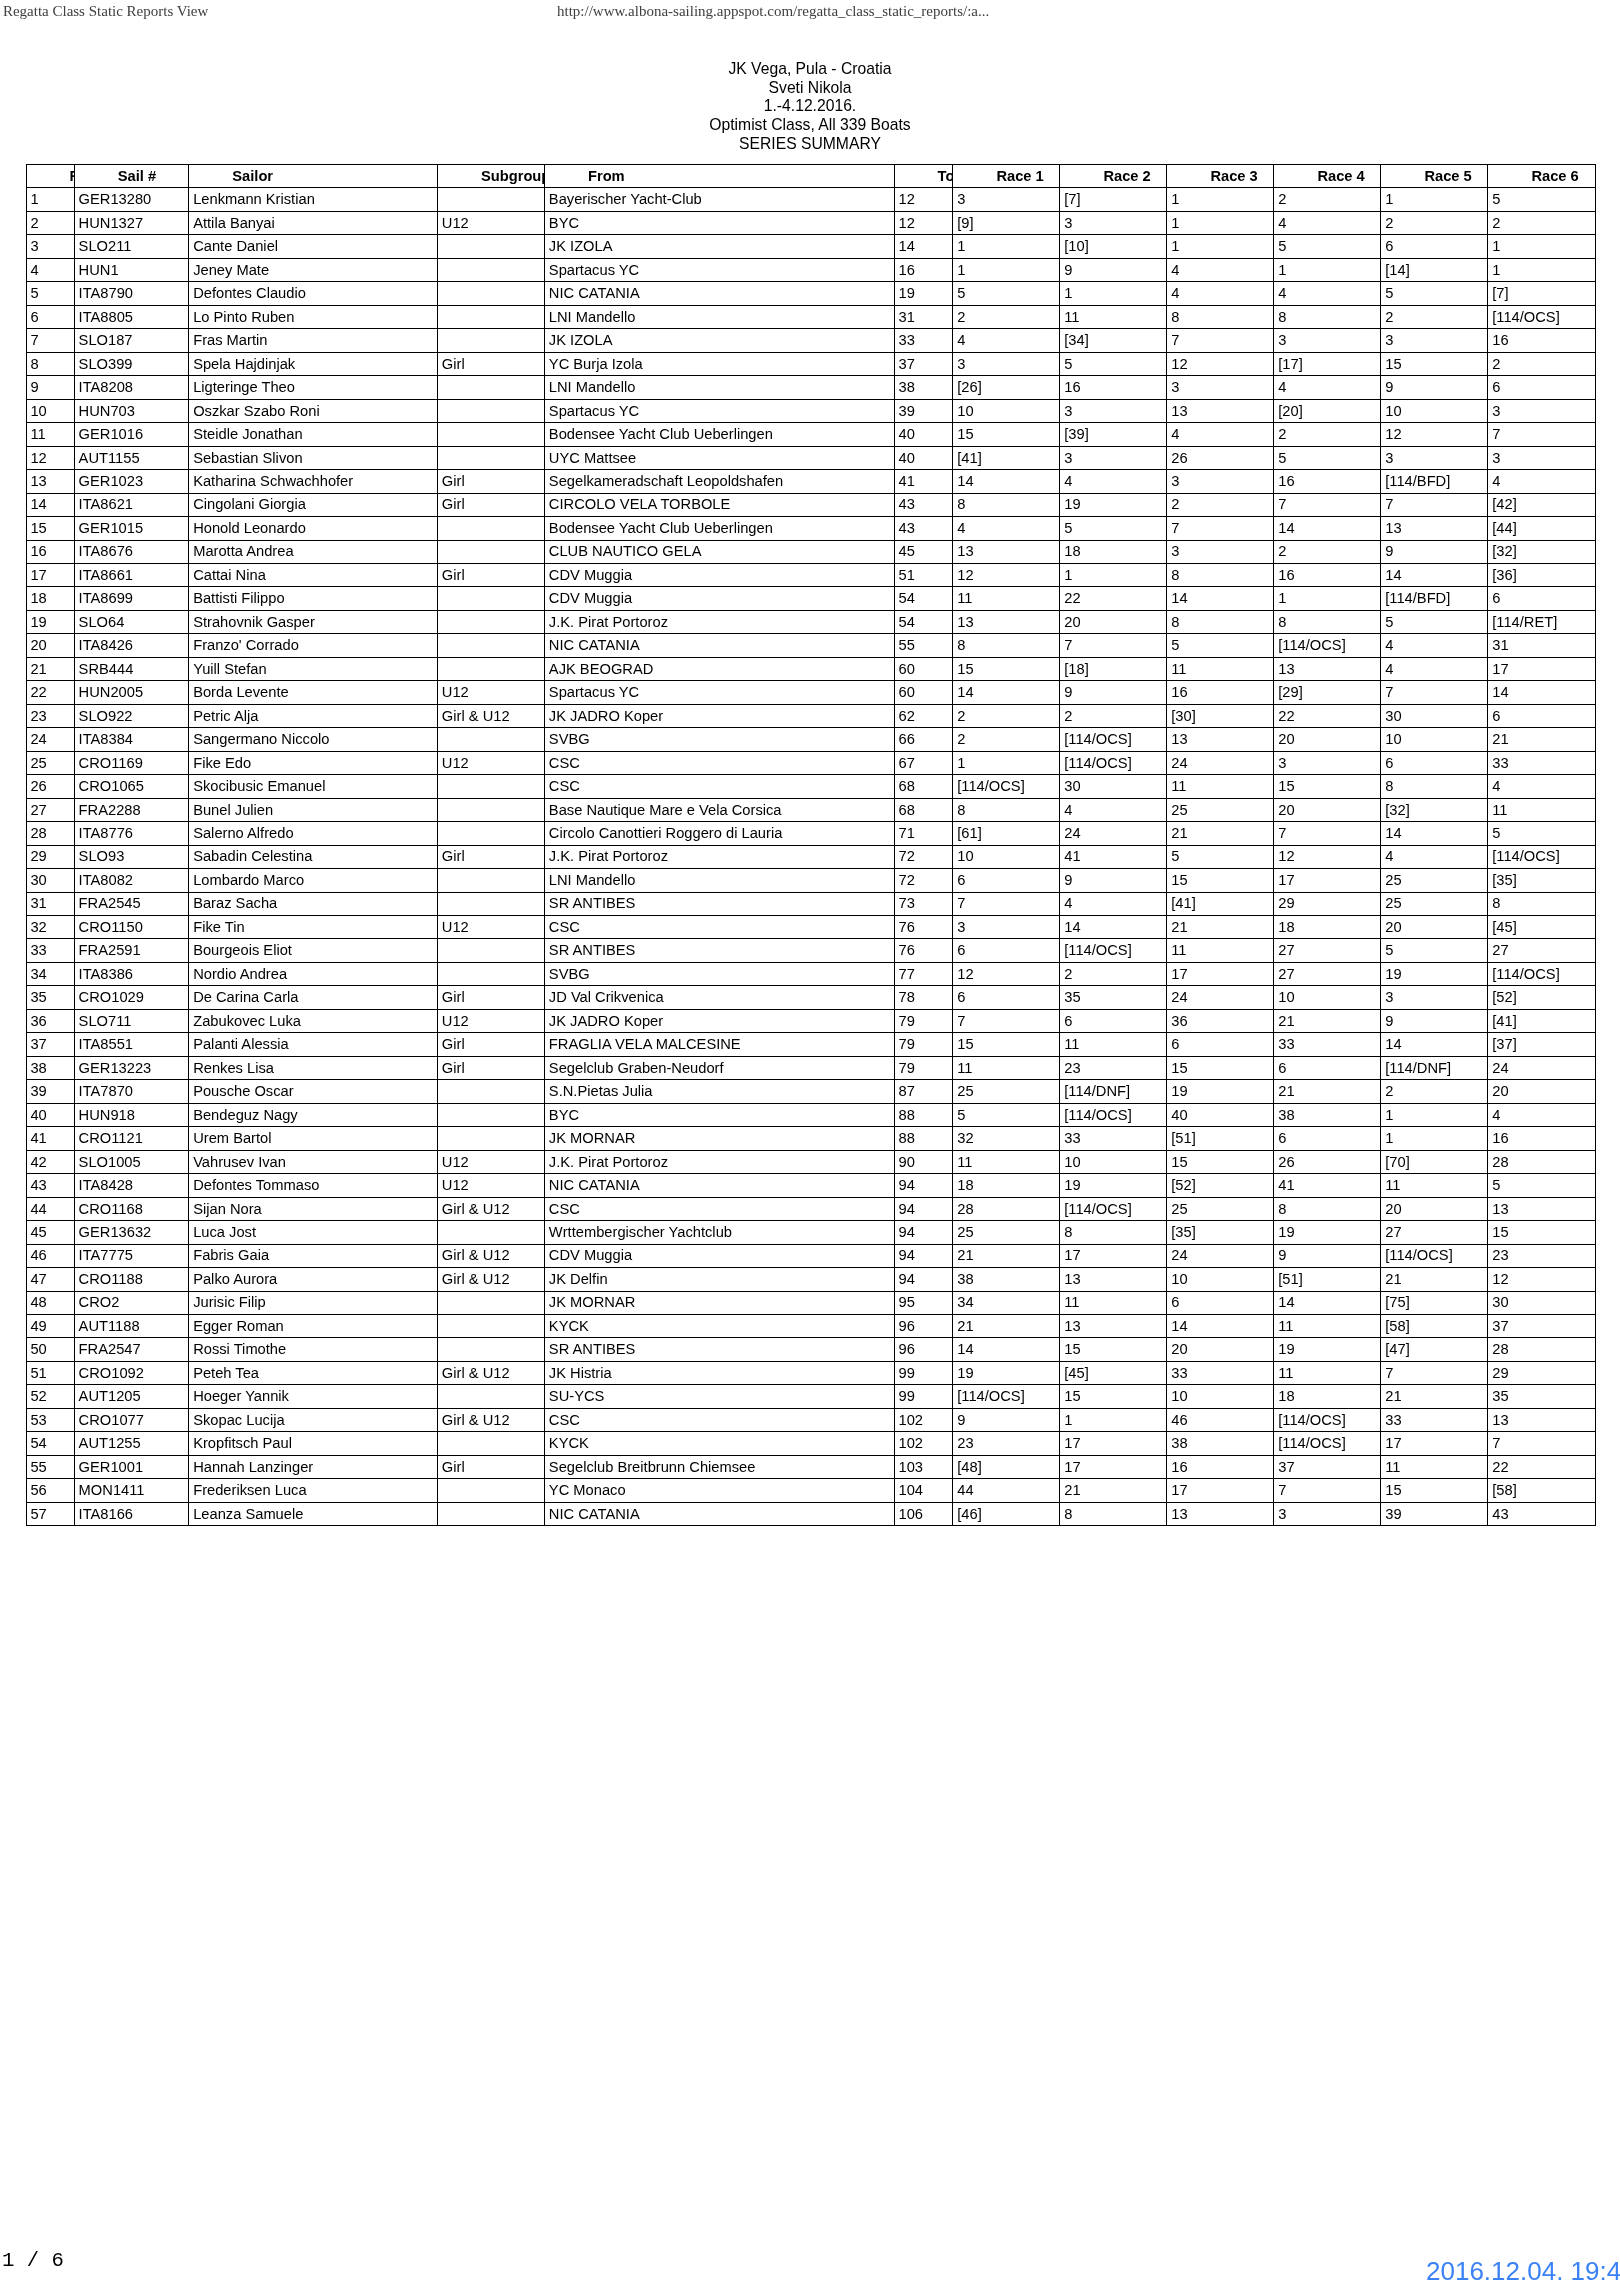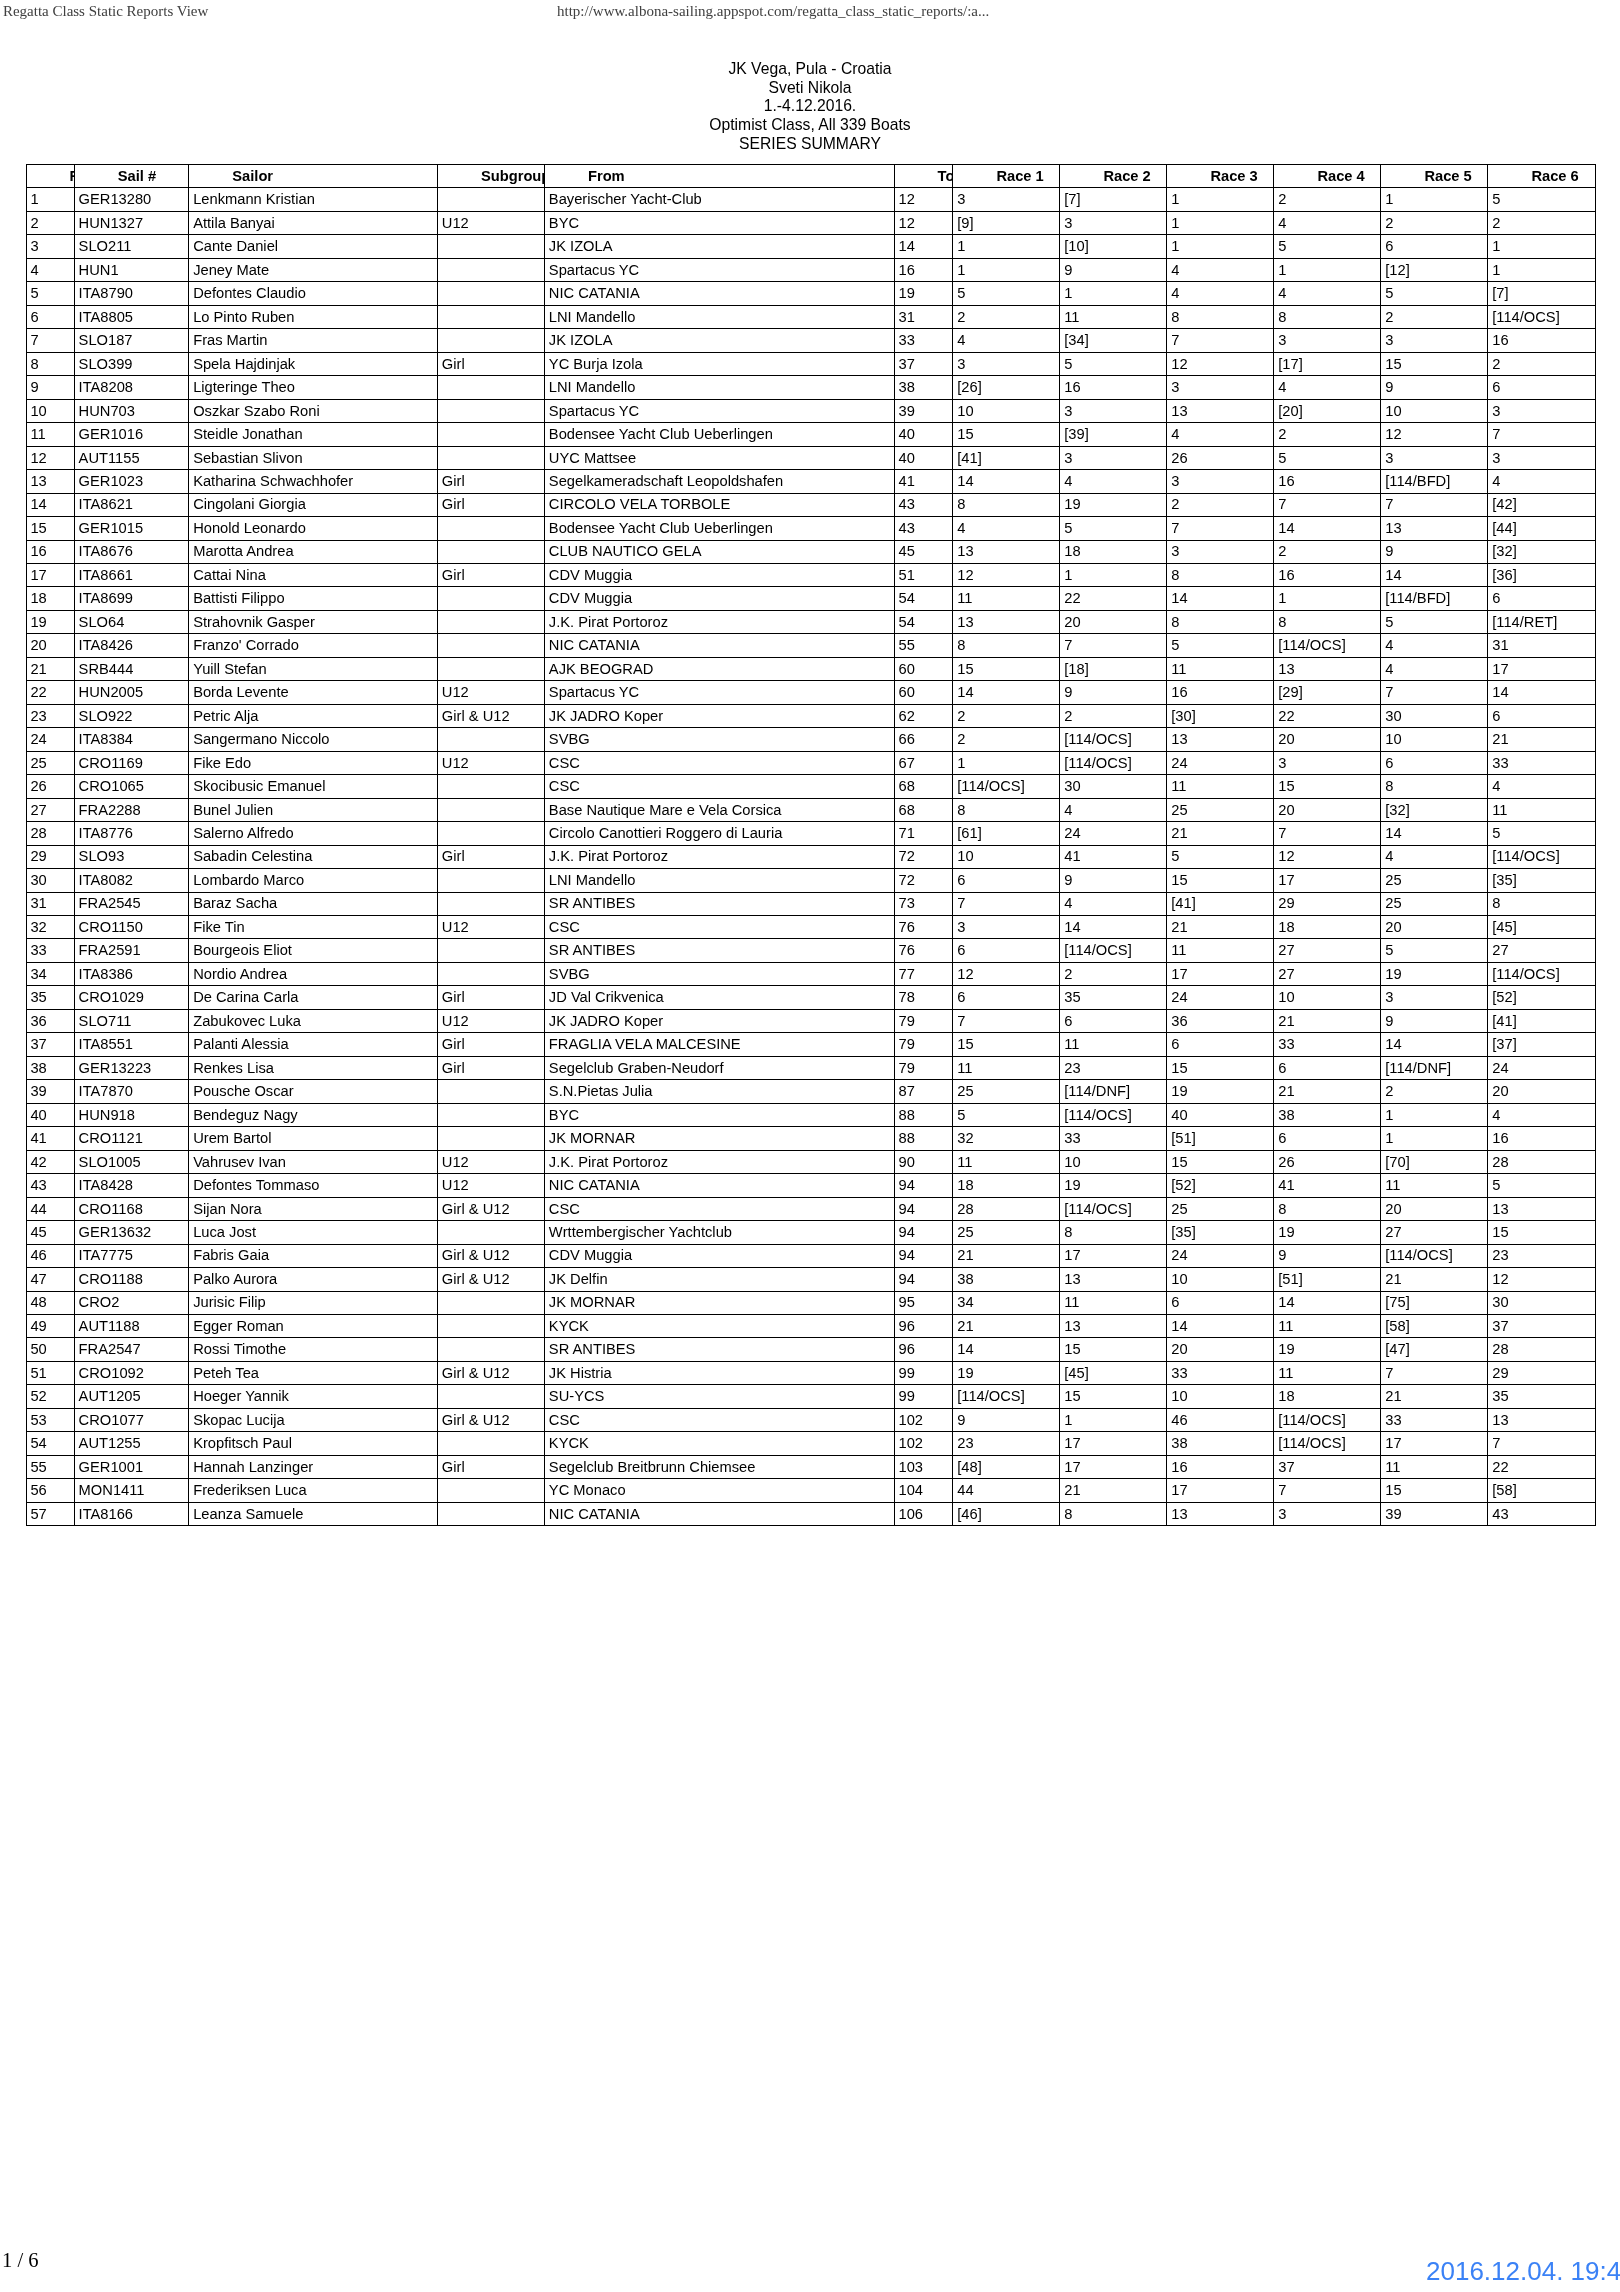--- a/index.html
+++ b/index.html
@@ -98,21 +98,21 @@
   .c-sub    { width: 71px; }
   .c-from   { width: 232px; }
   .c-tot    { width: 39px; }
   .c-race   { width: 71px; }
 
   
   .pg-num {
     position: absolute;
     left: 2px;
     top: 2249px;
-    font-family: Liberation Serif, serif;
+    font-family: Liberation Mono, monospace;
     font-size: 20.6px;
     color: #000;
     white-space: nowrap;
   }
   .pg-stamp {
     position: absolute;
     left: 1426px;
     top: 2256px;
     font-family: Liberation Sans, sans-serif;
     font-size: 26px;
@@ -215,21 +215,21 @@
           <td>4</td>
           <td>HUN1</td>
           <td>Jeney Mate</td>
           <td></td>
           <td>Spartacus YC</td>
           <td>16</td>
           <td>1</td>
           <td>9</td>
           <td>4</td>
           <td>1</td>
-          <td>[12]</td>
+          <td>[14]</td>
           <td>1</td>
         </tr>
         <tr>
           <td>5</td>
           <td>ITA8790</td>
           <td>Defontes Claudio</td>
           <td></td>
           <td>NIC CATANIA</td>
           <td>19</td>
           <td>5</td>

